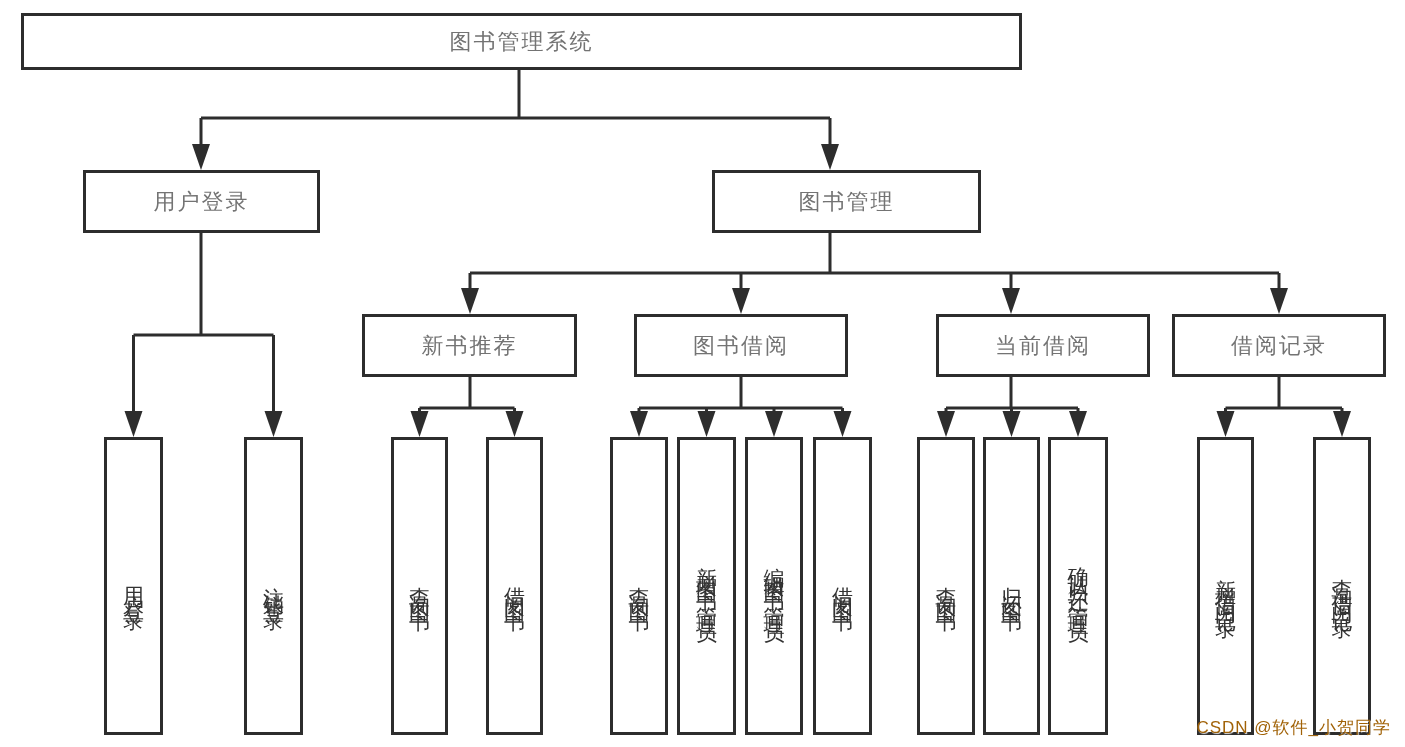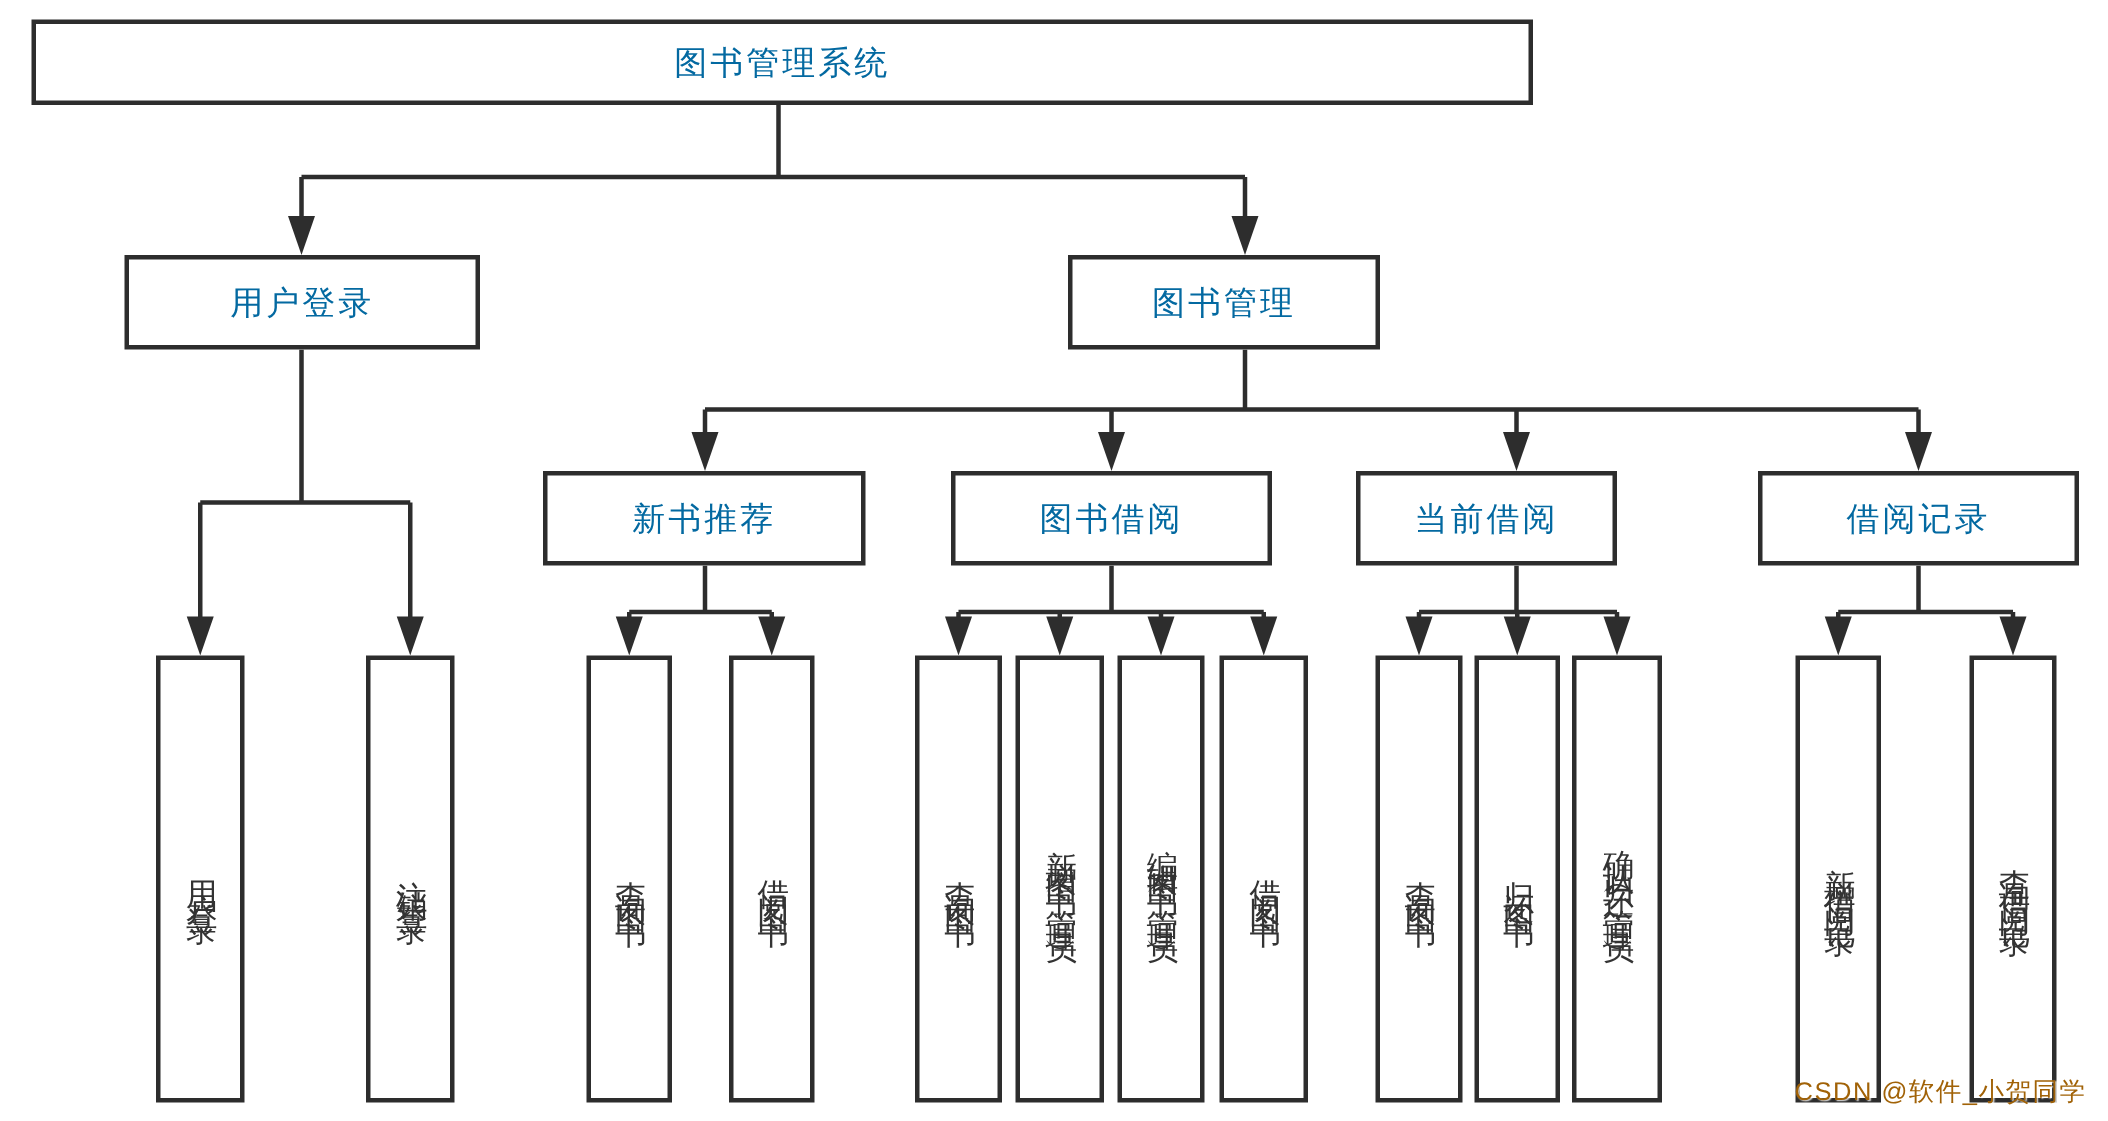--- a/index.html
+++ b/index.html
@@ -5,21 +5,21 @@
   html,body { margin:0; padding:0; background:#ffffff; }
   .canvas {
     position:relative; width:1405px; height:747px; background:#ffffff;
     overflow:hidden; font-family:"Liberation Sans", sans-serif;
   }
   svg.connectors { position:absolute; left:0; top:0; z-index:1; }
   .hbox {
     position:absolute; z-index:2; box-sizing:border-box;
     border:3px solid #2d2d2d; background:#ffffff;
     display:flex; align-items:center; justify-content:center;
-    font-size:22px; letter-spacing:2px; color:#0369a1; white-space:nowrap;
+    font-size:22px; letter-spacing:2px; color:#737373; white-space:nowrap;
   }
   .root { left:21px; top:13px; width:1001px; height:57px; }
   .lvl2 { top:170px; height:63px; }
   .lvl3 { top:314px; height:63px; }
   .vbox {
     position:absolute; z-index:2; top:437px; height:298px; box-sizing:border-box;
     border:3px solid #2d2d2d; background:#ffffff;
     display:flex; align-items:center; justify-content:center;
     writing-mode:vertical-rl; text-orientation:mixed;
     font-size:21px; letter-spacing:8px; color:#333333;
@@ -72,25 +72,25 @@
       <polygon points="1002.5,411 1020.5,411 1011.5,437"></polygon>
       <polygon points="1069,411 1087,411 1078,437"></polygon>
       <polygon points="1216.5,411 1234.5,411 1225.5,437"></polygon>
       <polygon points="1333,411 1351,411 1342,437"></polygon>
     </g>
   </svg>
 
   <div class="hbox root">图书管理系统</div>
 
   <div class="hbox lvl2" style="left:83px;width:237px">用户登录</div>
-  <div class="hbox lvl2" style="left:712px;width:208px">图书管理</div>
+  <div class="hbox lvl2" style="left:712px;width:269px">图书管理</div>
 
   <div class="hbox lvl3" style="left:362px;width:215px">新书推荐</div>
   <div class="hbox lvl3" style="left:634px;width:214px">图书借阅</div>
-  <div class="hbox lvl3" style="left:904px;width:174px">当前借阅</div>
+  <div class="hbox lvl3" style="left:936px;width:214px">当前借阅</div>
   <div class="hbox lvl3" style="left:1172px;width:214px">借阅记录</div>
 
   <div class="vbox" style="left:104px;width:59px">用户登录</div>
   <div class="vbox" style="left:244px;width:59px">注销登录</div>
 
   <div class="vbox" style="left:391px;width:57px">查询图书</div>
   <div class="vbox" style="left:486px;width:57px">借阅图书</div>
 
   <div class="vbox" style="left:610px;width:58px">查询图书</div>
   <div class="vbox" style="left:677px;width:59px">新增图书（管理员）</div>

